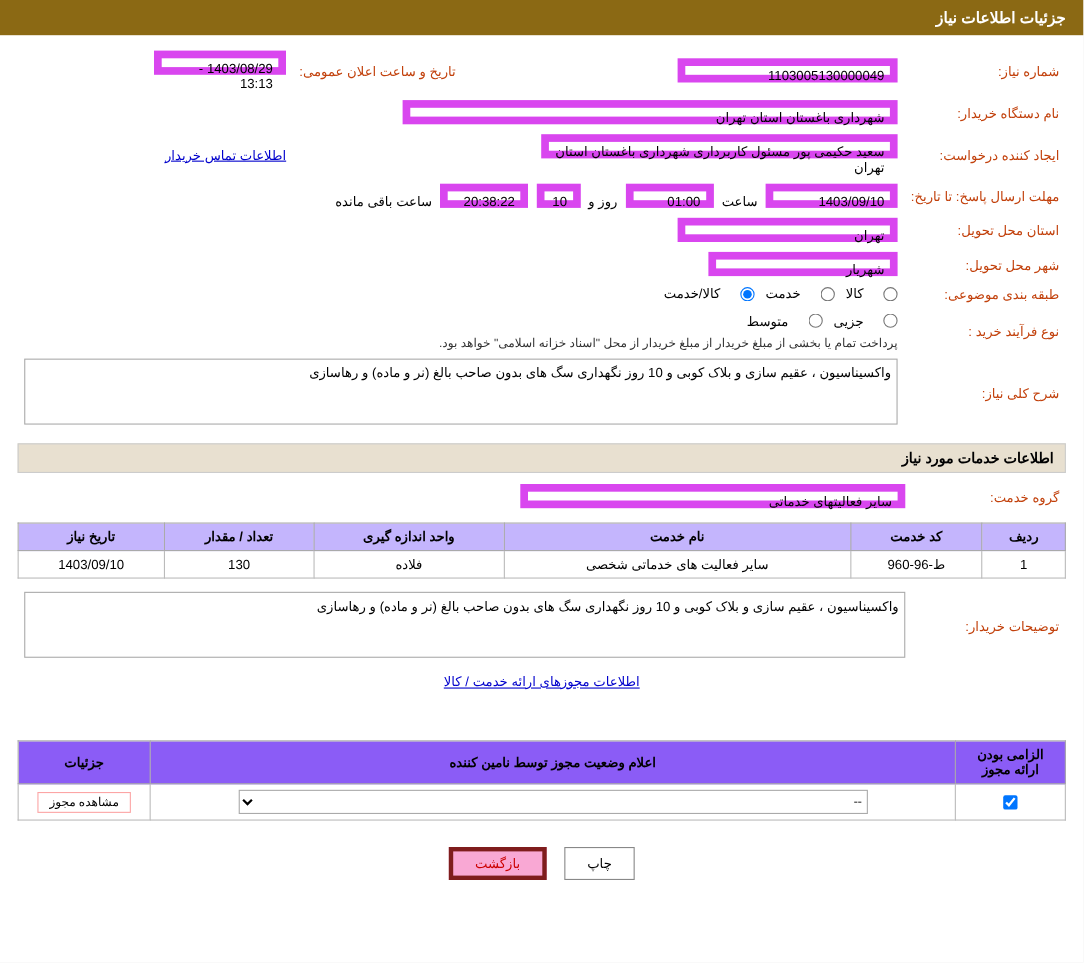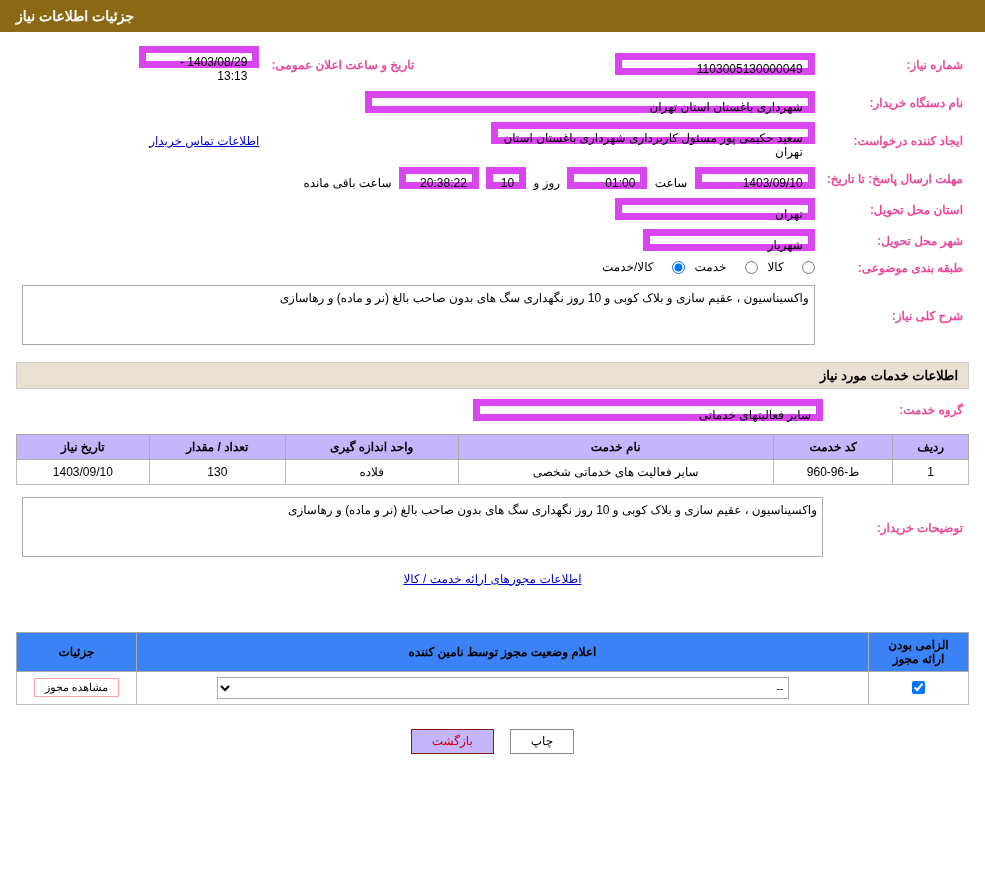--- a/index.html
+++ b/index.html
@@ -11,21 +11,21 @@
     }
     .page-wrapper {
       width: 985px;
       margin: 0 auto;
       background: #fff;
       min-height: 875px;
     }
     .header-bar {
       background: #8B6914;
       color: #fff;
-      text-align: left;
+      text-align: right;
       padding: 8px 16px;
       font-size: 14px;
       font-weight: bold;
     }
     .content {
       padding: 10px 16px;
     }
     .section-title {
       background: #e8e0d0;
       border: 1px solid #ccc;
@@ -39,22 +39,22 @@
       width: 100%;
       border-collapse: collapse;
     }
     .form-table td {
       padding: 4px 6px;
       vertical-align: middle;
     }
     .label-cell {
       text-align: right;
       white-space: nowrap;
-      color: #ec4899;
-      font-weight: bold;
+      color: #c2410c;
+      font-weight: normal;
       width: 140px;
     }
     .value-cell {
       text-align: right;
     }
     .input-box {
       border: 7px solid #d946ef;
       background: #fff;
       padding: 2px 5px;
       height: 22px;
@@ -113,47 +113,47 @@
     }
     .data-table tr:nth-child(even) td {
       background: #f5f5f5;
     }
     .permissions-table {
       width: 100%;
       border-collapse: collapse;
       margin: 8px 0;
     }
     .permissions-table th {
-      background: #3b82f6;
+      background: #8b5cf6;
       border: 1px solid #aaa;
       padding: 5px 8px;
       text-align: center;
       font-size: 12px;
     }
     .permissions-table td {
       border: 1px solid #bbb;
       padding: 5px 8px;
       text-align: center;
       font-size: 12px;
     }
     .btn-primary {
       background: #fff;
       border: 1px solid #888;
       padding: 4px 20px;
       cursor: pointer;
       font-family: Tahoma;
       font-size: 12px;
     }
     .btn-secondary {
-      background: #c4b5fd;
-      border: 1px solid #7f1d1d;
+      background: #f9a8d4;
+      border: 4px solid #7f1d1d;
       color: #c00;
       padding: 4px 20px;
       cursor: pointer;
-      font-family: Liberation Serif, serif;
+      font-family: Liberation Sans, sans-serif;
       font-size: 12px;
     }
     .button-row {
       text-align: center;
       padding: 16px;
       display: flex;
       justify-content: center;
       gap: 16px;
     }
     .info-link {
@@ -271,20 +271,36 @@
                   <span>خدمت</span>
               </label>
               <label class="radio-item">
                 <input type="radio" name="category" checked="" style=""> 
                   <span>کالا/خدمت</span>
               </label>
             </div>
           </td>
         </tr>
 
+        <tr>
+          <td class="label-cell">نوع فرآیند خرید :</td>
+          <td colspan="3" class="value-cell">
+            <div class="radio-group">
+              <label class="radio-item">
+                <input type="radio" name="process" style=""> 
+                  <span>جزیی</span>
+              </label>
+              <label class="radio-item">
+                <input type="radio" name="process" style=""> 
+                  <span>متوسط</span>
+              </label>
+            </div>
+            <div class="note-text" style="margin-top:4px;">پرداخت تمام یا بخشی از مبلغ خریدار از مبلغ خریدار از محل "اسناد خزانه اسلامی" خواهد بود.</div>
+          </td>
+        </tr>
 
         <tr>
           <td class="label-cell">شرح کلی نیاز:</td>
           <td colspan="3" class="value-cell">
             <textarea class="description-box" rows="3" style="">واکسیناسیون ، عقیم سازی و بلاک کوبی و 10 روز نگهداری سگ های بدون صاحب بالغ (نر و ماده) و رهاسازی</textarea>
           </td>
         </tr>
       </tbody>
     </table>
 

